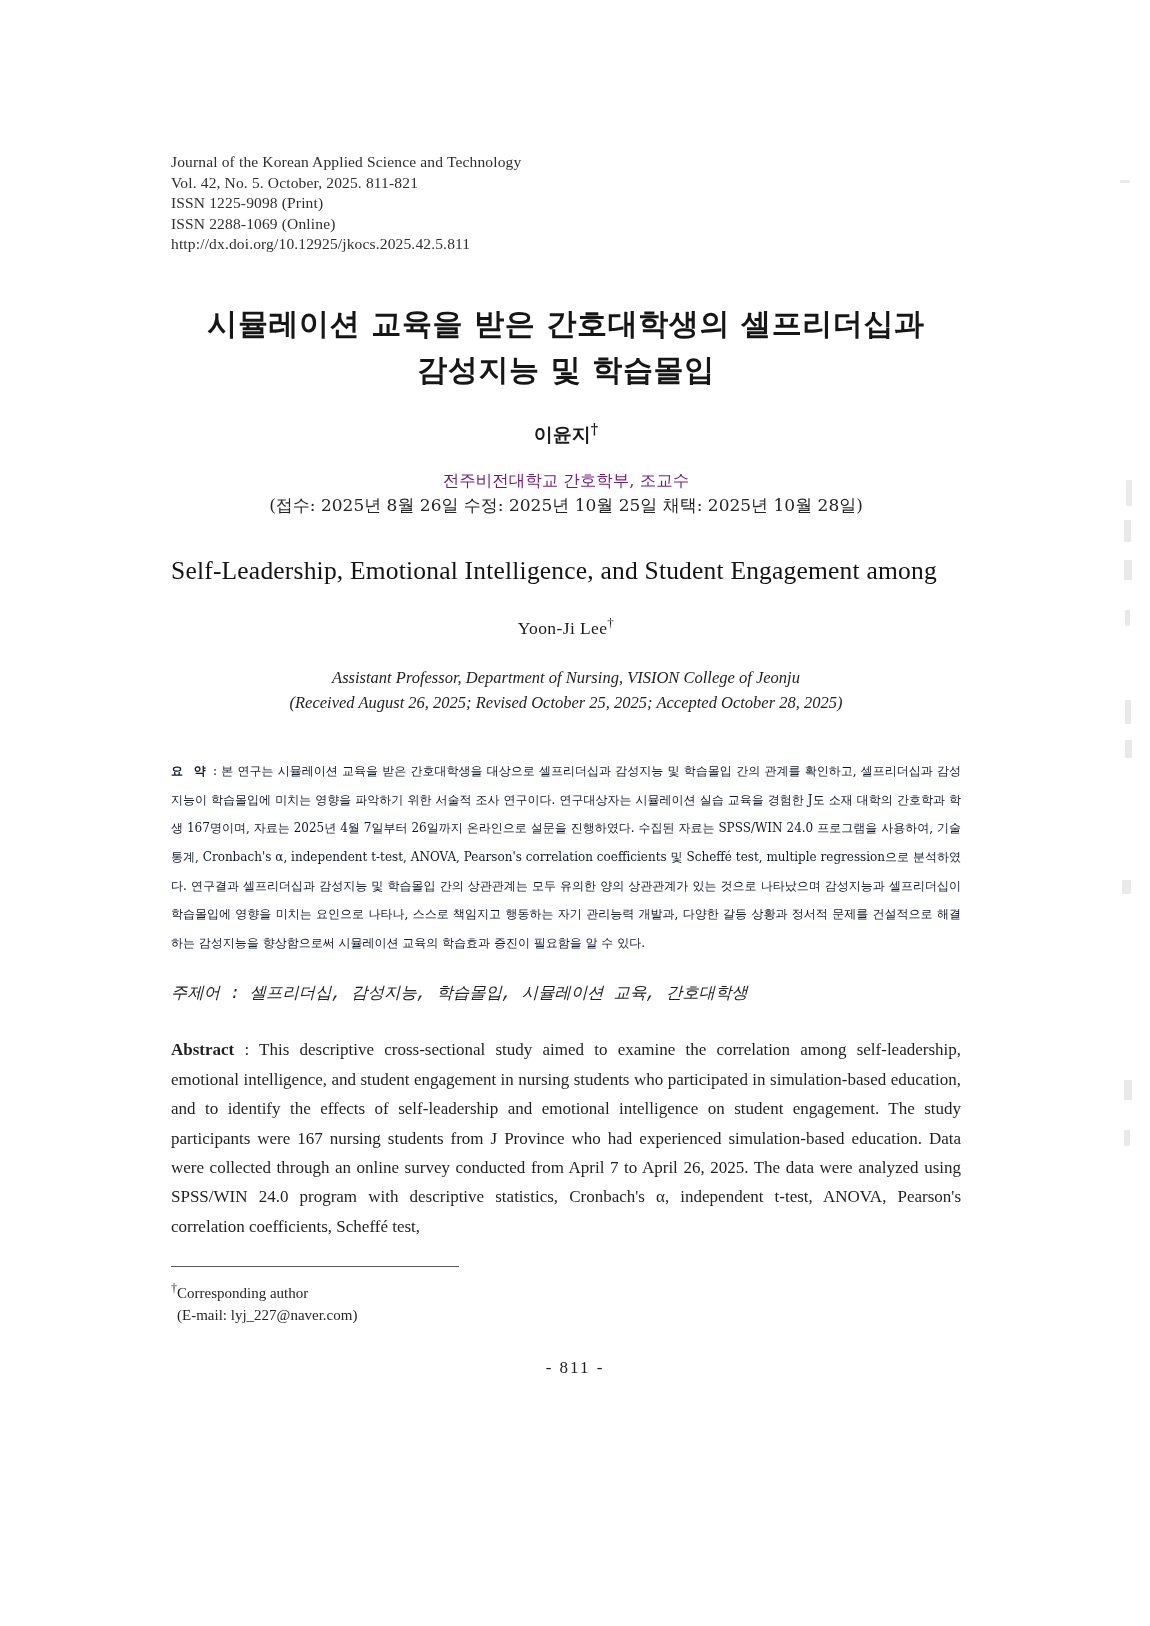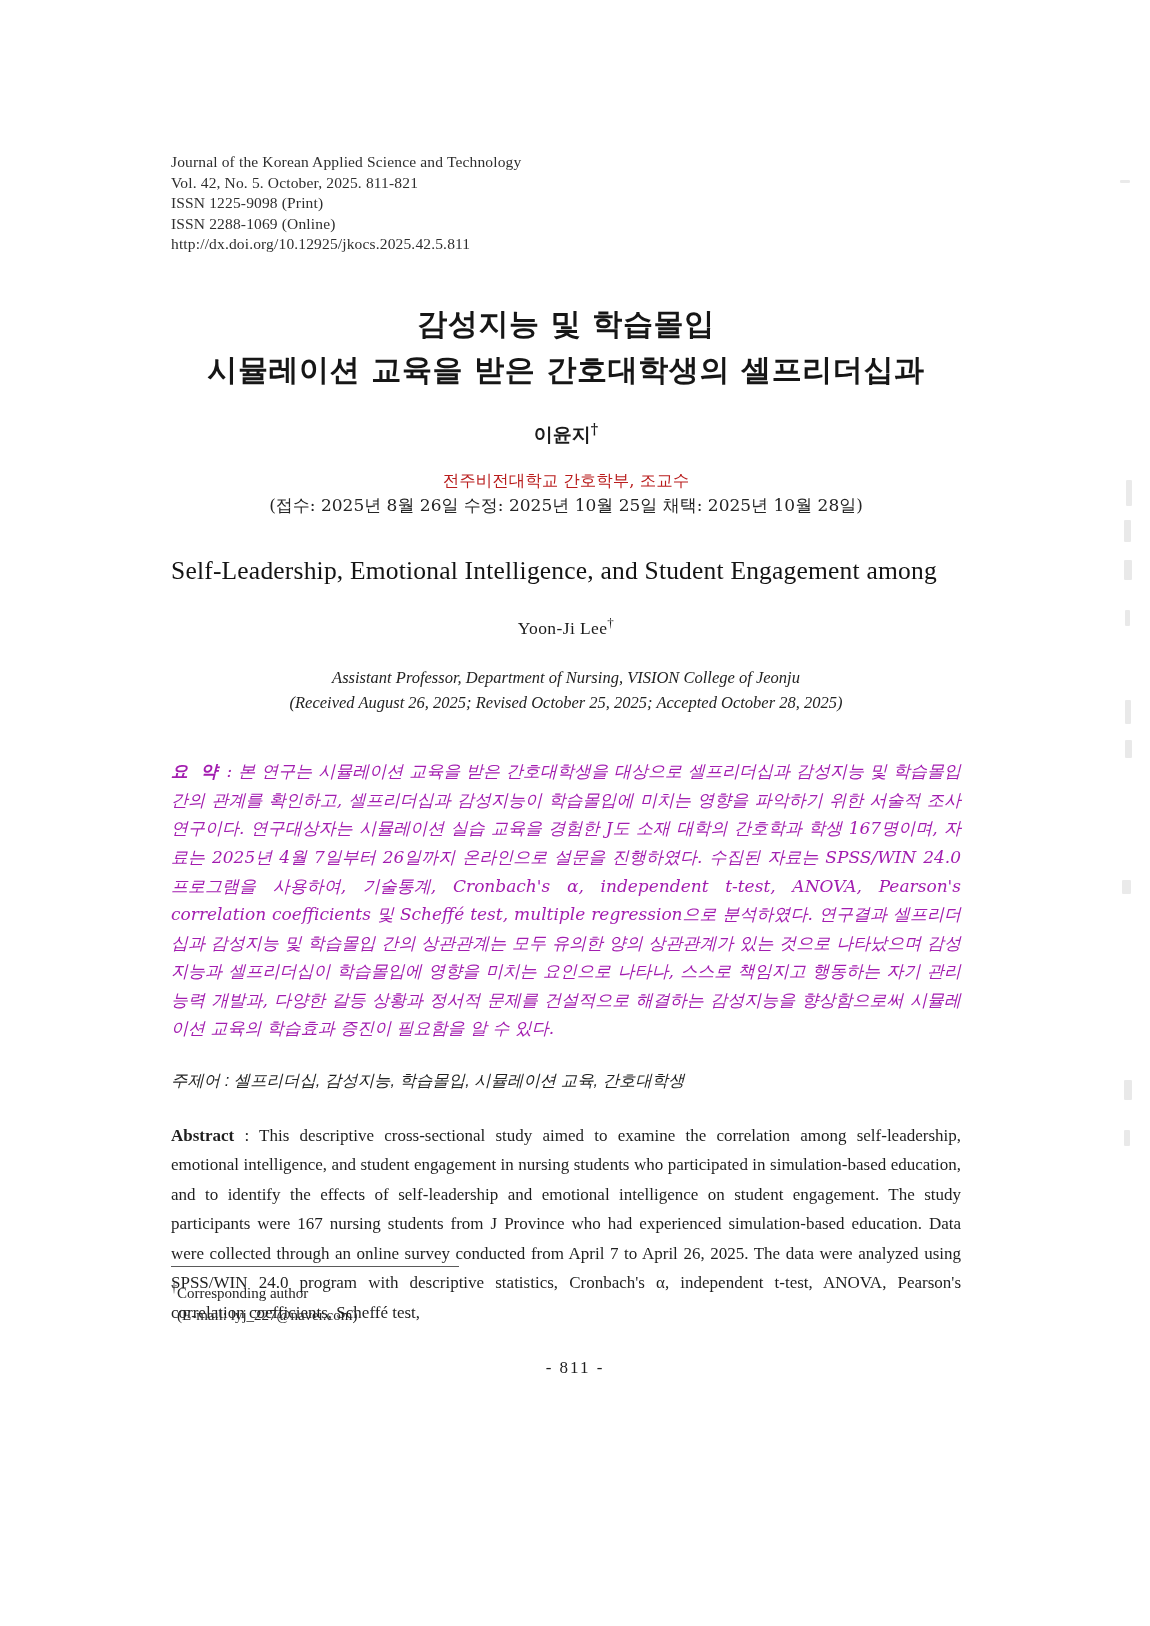--- a/index.html
+++ b/index.html
@@ -76,21 +76,21 @@
     color: #1a1a1a;
     font-family: "DejaVu Serif", "Liberation Serif", serif;
   }
   .ko-author sup { font-size: 14px; vertical-align: super; }
 
   .ko-affil {
     margin-top: 20px;
     text-align: center;
     font-size: 16.5px;
     line-height: 25px;
-    color: #b91c1c;
+    color: #701a75;
     font-family: "DejaVu Serif", "Liberation Serif", serif;
   }
   .ko-dates {
     text-align: center;
     font-size: 17px;
     line-height: 25px;
     color: #242424;
     font-family: "DejaVu Serif", "Liberation Serif", serif;
   }
 
@@ -124,40 +124,39 @@
     text-align: center;
     font-size: 16.5px;
     line-height: 25px;
     font-style: italic;
     color: #222222;
   }
 
   
   .ko-abstract {
     margin-top: 42px;
-    font-size: 17px;
+    font-size: 12px;
     line-height: 28.6px;
     text-align: justify;
     text-justify: inter-word;
-    color: #a21caf;
-    font-family: "DejaVu Serif", "Liberation Serif", serif;
-    font-style: italic;
+    color: #0f172a;
+    font-family: "DejaVu Serif", "Liberation Serif", serif;
   }
   .ko-abstract .lead {
     font-weight: 700;
     letter-spacing: 3px;
   }
 
   .ko-keywords {
     margin-top: 24px;
     font-size: 16.4px;
     line-height: 26px;
     font-style: italic;
     color: #1f1f1f;
-    font-family: Liberation Sans, sans-serif;
+    font-family: Liberation Mono, monospace;
   }
 
   .en-abstract {
     margin-top: 28px;
     font-size: 17px;
     line-height: 29.4px;
     text-align: justify;
     text-justify: inter-word;
     color: #1f1f1f;
   }
@@ -217,22 +216,22 @@
 
     <div class="journal-head">
       <div>Journal of the Korean Applied Science and Technology</div>
       <div>Vol. 42, No. 5. October, 2025. 811-821</div>
       <div>ISSN 1225-9098 (Print)</div>
       <div>ISSN 2288-1069 (Online)</div>
       <div>http://dx.doi.org/10.12925/jkocs.2025.42.5.811</div>
     </div>
 
     <div class="ko-title">
+      <div>시뮬레이션 교육을 받은 간호대학생의 셀프리더십과</div>
       <div>감성지능 및 학습몰입</div>
-      <div>시뮬레이션 교육을 받은 간호대학생의 셀프리더십과</div>
     </div>
 
     <div class="ko-author">
       <span>이윤지</span><sup>†</sup>
     </div>
 
     <div class="ko-affil">전주비전대학교 간호학부, 조교수</div>
     <div class="ko-dates">(접수: 2025년 8월 26일 수정: 2025년 10월 25일 채택: 2025년 10월 28일)</div>
 
     <div class="en-title">

